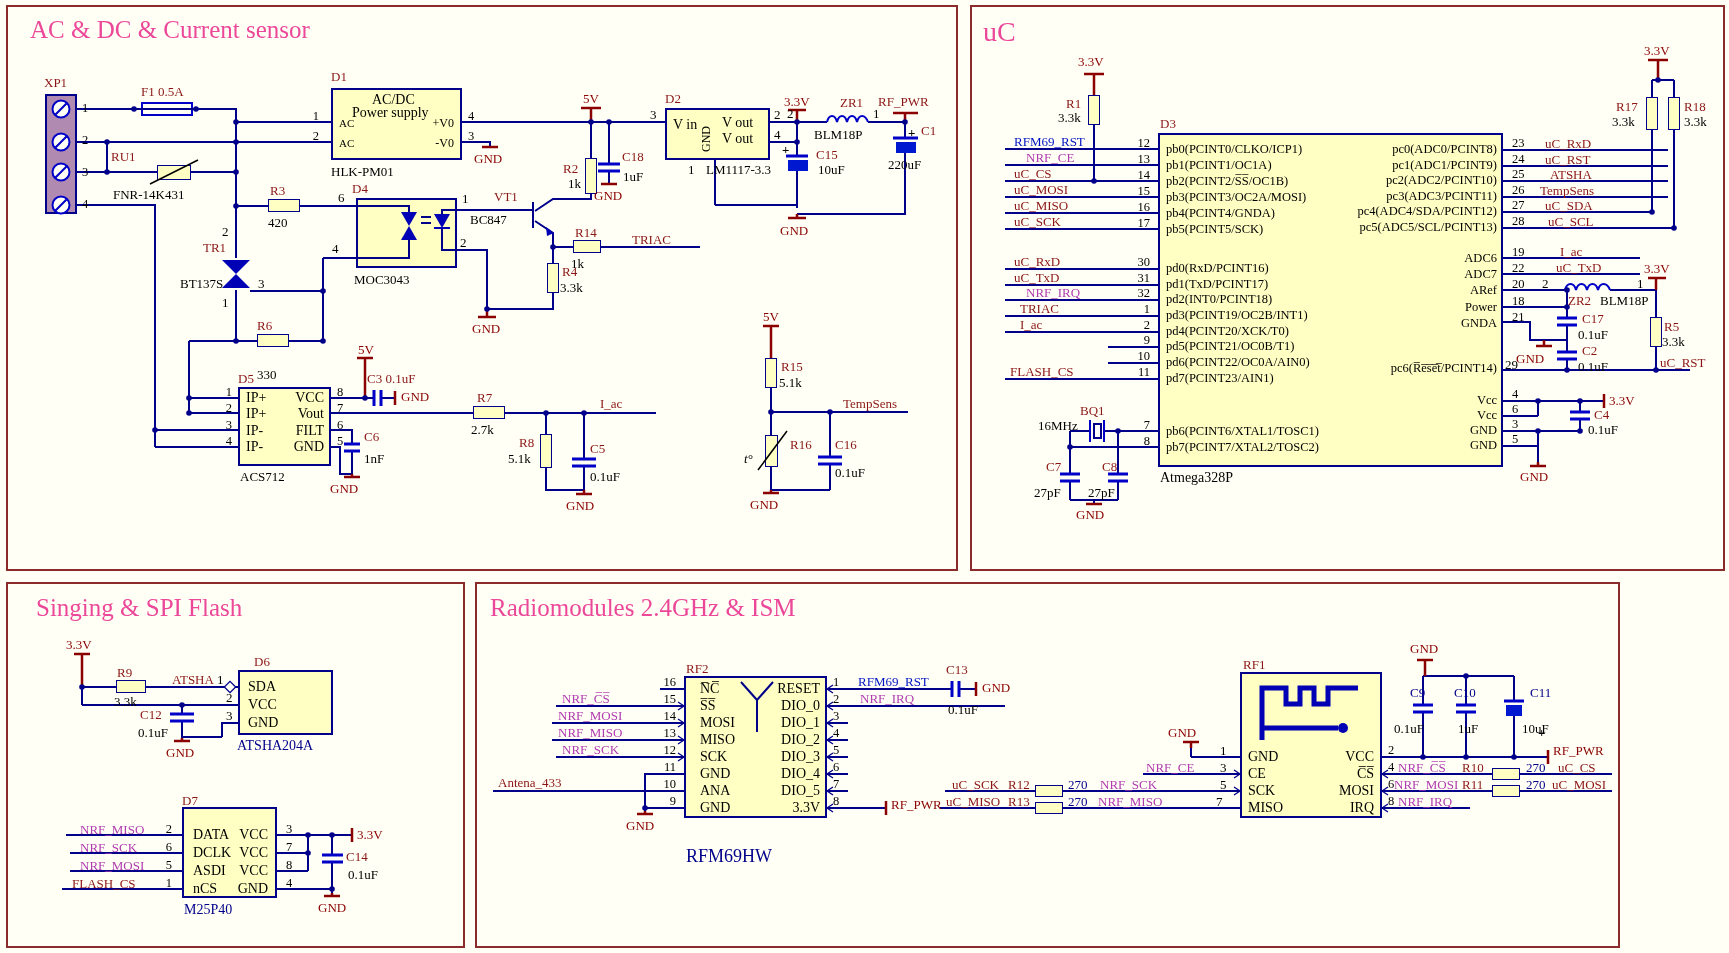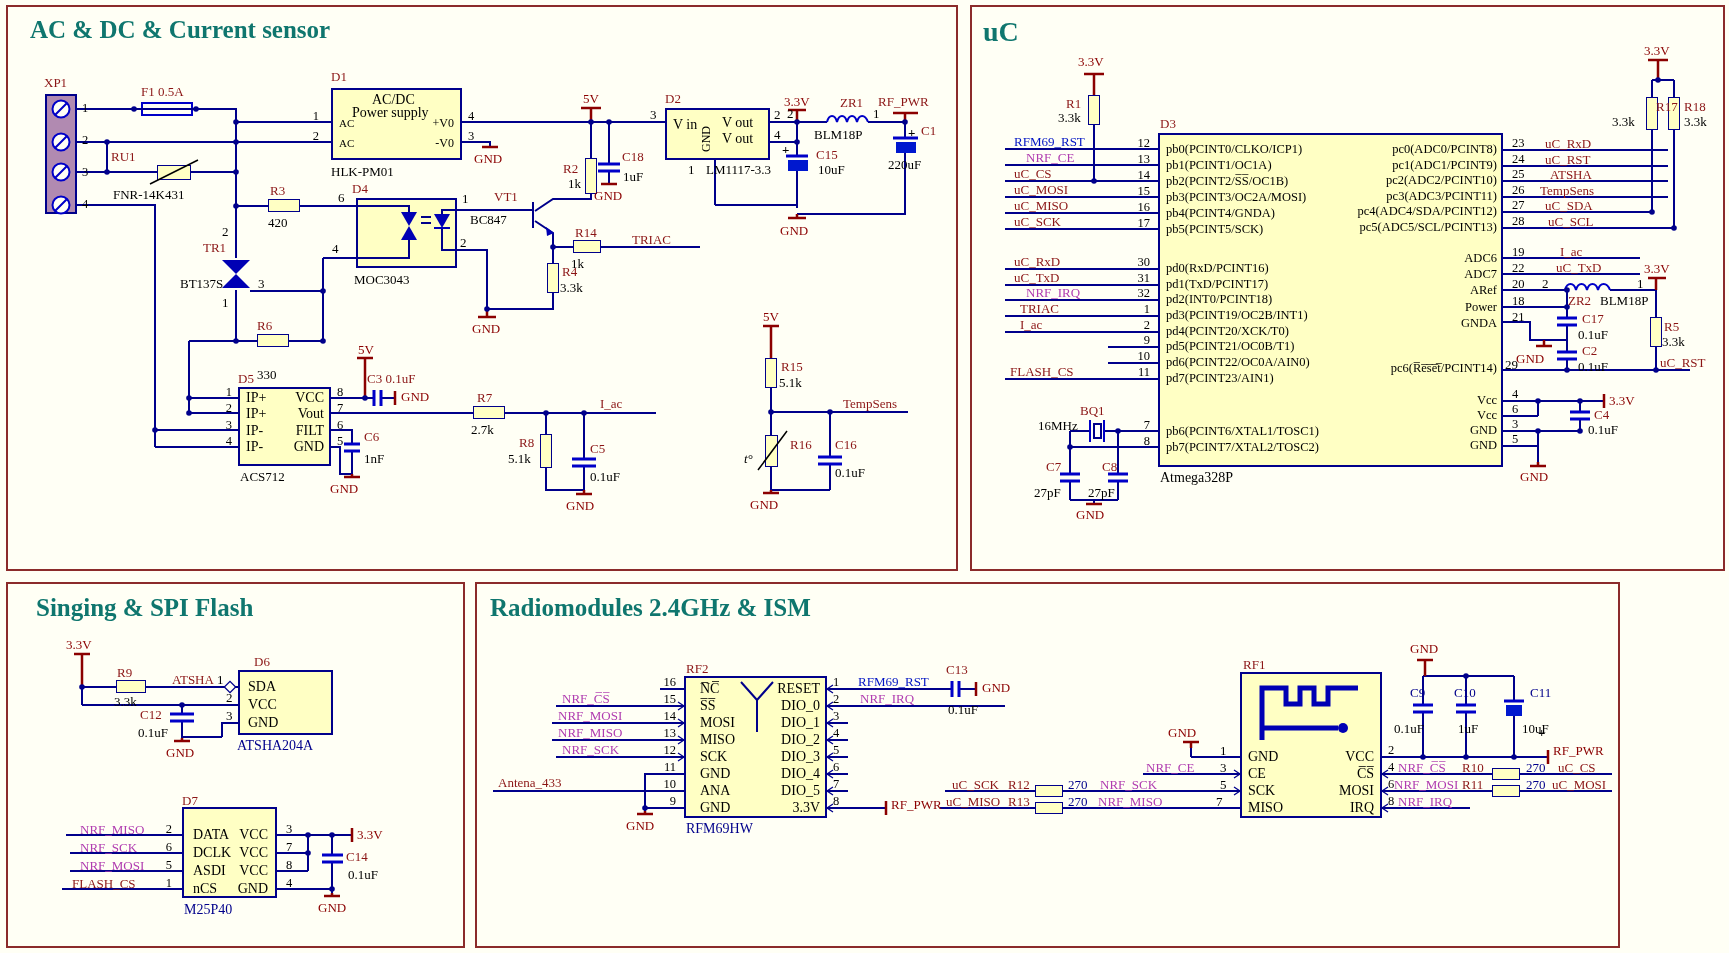--- a/index.html
+++ b/index.html
@@ -7,21 +7,21 @@
        font-family:"Liberation Serif","DejaVu Serif",serif;color:#000;overflow:hidden}
   .panel{position:absolute;border:2px solid #8b2b2b;z-index:1}
   .box{position:absolute;background:#ffffc4;border:2px solid #00008b;box-sizing:border-box;z-index:2}
   .res{position:absolute;background:#ffffc4;border:1.5px solid #00008b;box-sizing:border-box;z-index:4}
   .fuse{position:absolute;border:2px solid #0000c8;box-sizing:border-box;z-index:4}
   .conn{position:absolute;background:#b18ab1;border:2px solid #00008b;box-sizing:border-box;z-index:2}
   svg.ol{position:absolute;left:0;top:0;z-index:5}
   .lb{position:absolute;font-size:13px;line-height:13px;white-space:nowrap;z-index:6}
   .t14{font-size:14px}
   .red{color:#8b1515}.mag{color:#b03cb0}.blu{color:#0013c3}.nav{color:#00008b}.pw{color:#8b0000}
-  .title{position:absolute;font-weight:bold;font-size:25px;color:#0f766e;white-space:nowrap;z-index:6}
+  .title{position:absolute;font-weight:normal;font-size:25px;color:#ec4899;white-space:nowrap;z-index:6}
   .col{position:absolute;white-space:nowrap;font-size:12.5px;z-index:6}
   .col>div{height:var(--lh);line-height:var(--lh)}
   .ra{text-align:right}
   .rot{transform:rotate(-90deg);transform-origin:0 0}
 </style>
 </head>
 <body>
 
 <div class="panel" style="left:6px;top:5px;width:948px;height:562px"></div>
 <div class="panel" style="left:970px;top:5px;width:751px;height:562px"></div>
@@ -434,21 +434,21 @@
     <div>pc4(ADC4/SDA/PCINT12)</div>
     <div>pc5(ADC5/SCL/PCINT13)</div>
   </div>
 <div class="lb red" style="left:1545px;top:137px">uC_RxD</div>
 <div class="lb red" style="left:1545px;top:153px">uC_RST</div>
 <div class="lb red" style="left:1550px;top:168px">ATSHA</div>
 <div class="lb red" style="left:1540px;top:184px">TempSens</div>
 <div class="lb red" style="left:1545px;top:199px">uC_SDA</div>
 <div class="lb red" style="left:1548px;top:215px">uC_SCL</div>
 <div class="lb pw" style="left:1644px;top:44px">3.3V</div>
-<div class="lb red" style="left:1656px;top:100px">R17</div>
+<div class="lb red" style="left:1616px;top:100px">R17</div>
 <div class="lb" style="left:1612px;top:115px">3.3k</div>
 <div class="lb red" style="left:1684px;top:100px">R18</div>
 <div class="lb" style="left:1684px;top:115px">3.3k</div>
 <div class="col" style="left:1512px;top:244px;--lh:16.2px">
     <div>19</div>
     <div>22</div>
     <div>20</div>
     <div>18</div>
     <div>21</div>
   </div>
@@ -595,21 +595,21 @@
     <div>6</div>
     <div>7</div>
     <div>8</div>
   </div>
 <div class="lb mag" style="left:562px;top:692px">NRF_C̅S̅</div>
 <div class="lb mag" style="left:558px;top:709px">NRF_MOSI</div>
 <div class="lb mag" style="left:558px;top:726px">NRF_MISO</div>
 <div class="lb mag" style="left:562px;top:743px">NRF_SCK</div>
 <div class="lb red" style="left:498px;top:776px">Antena_433</div>
 <div class="lb pw" style="left:626px;top:819px">GND</div>
-<div class="lb nav" style="left:686px;top:822px;font-size:14px">RFM69HW</div>
+<div class="lb nav" style="left:686px;top:850px;font-size:18px">RFM69HW</div>
 <div class="lb blu" style="left:858px;top:675px">RFM69_RST</div>
 <div class="lb mag" style="left:860px;top:692px">NRF_IRQ</div>
 <div class="lb red" style="left:946px;top:663px">C13</div>
 <div class="lb" style="left:948px;top:703px">0.1uF</div>
 <div class="lb pw" style="left:982px;top:681px">GND</div>
 <div class="lb pw" style="left:891px;top:798px">RF_PWR</div>
 <div class="lb red" style="left:1243px;top:658px">RF1</div>
 <div class="lb pw" style="left:1168px;top:726px">GND</div>
 <div class="lb" style="left:1220px;top:744px">1</div>
 <div class="lb" style="left:1220px;top:761px">3</div>

